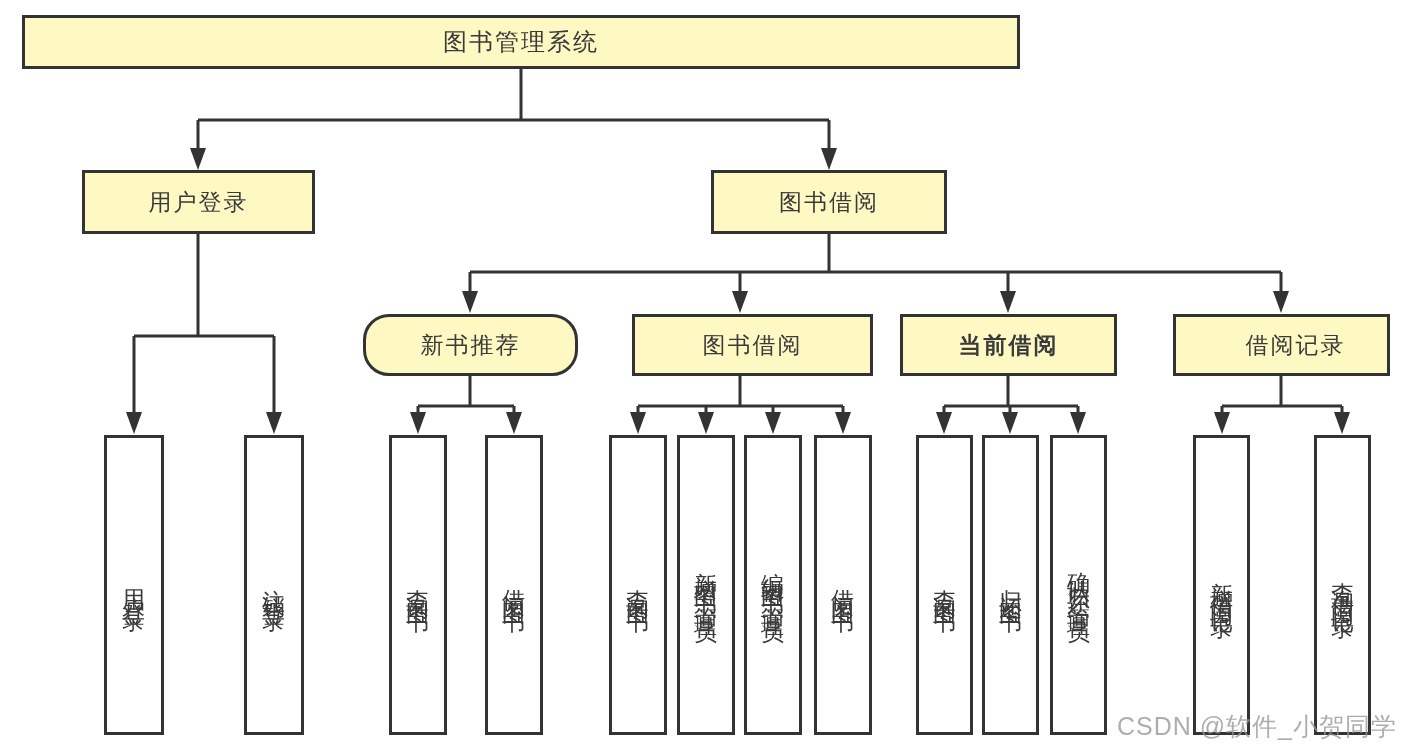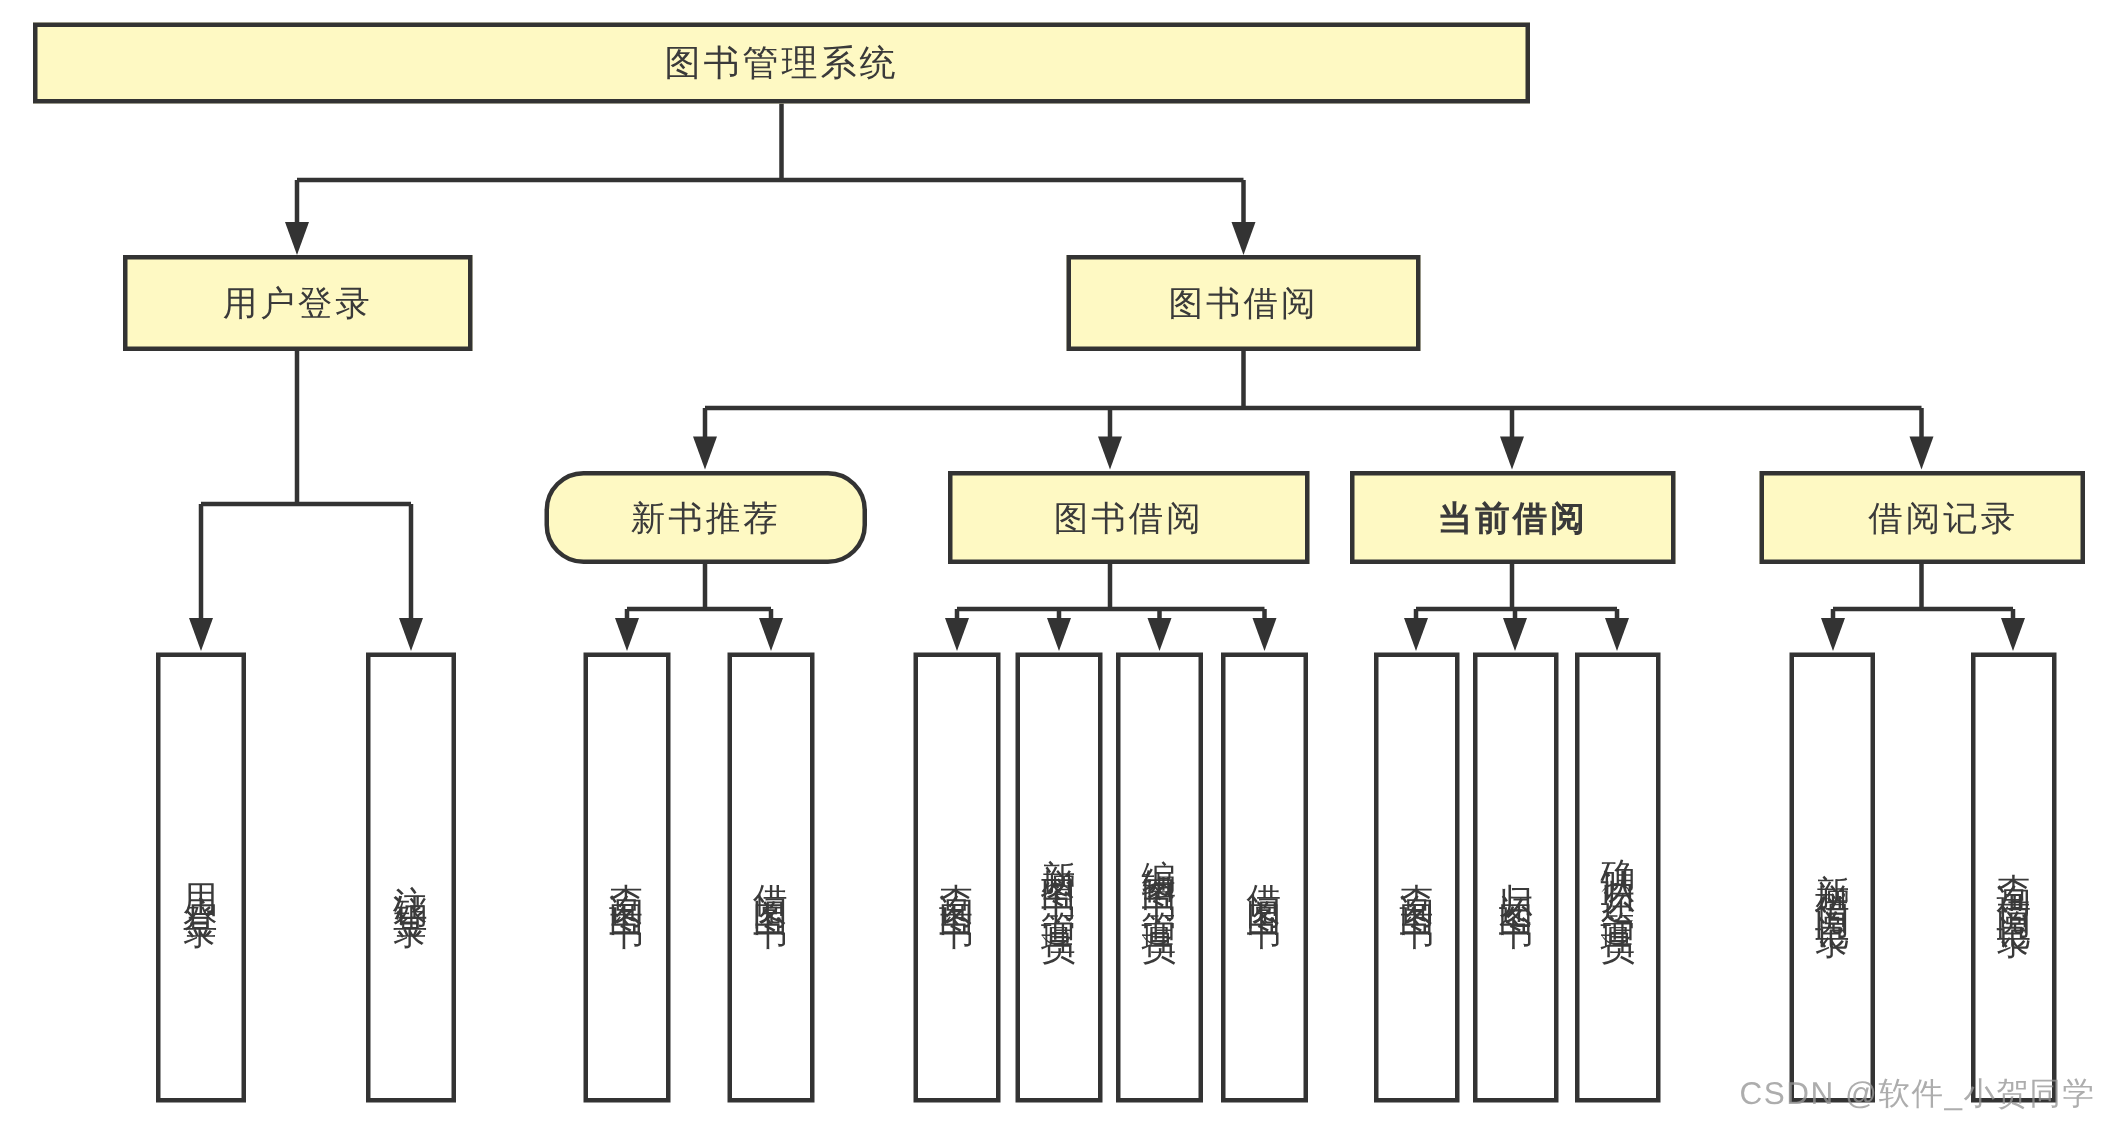--- a/index.html
+++ b/index.html
@@ -45,21 +45,21 @@
   .lf5{left:677px;width:58px;line-height:52px;}
   .lf6{left:744px;width:58px;line-height:52px;}
   .lf7{left:814px;width:58px;line-height:52px;}
   .lf8{left:916px;width:57px;line-height:51px;}
   .lf9{left:982px;width:57px;line-height:51px;}
   .lf10{left:1050px;width:57px;line-height:51px;}
   .lf11{left:1193px;width:57px;line-height:51px;}
   .lf12{left:1314px;width:57px;line-height:51px;}
   .watermark{
     position:absolute;right:8px;bottom:4px;
-    font-size:21px;color:rgba(150,150,150,0.78);
+    font-size:25px;color:rgba(150,150,150,0.78);
     letter-spacing:1px;z-index:5;
   }
   .wire{stroke:#333333;stroke-width:3;fill:none;}
   .arrow{fill:#333333;stroke:none;}
 </style>
 </head>
 <body>
 
 <div id="canvas">
 

